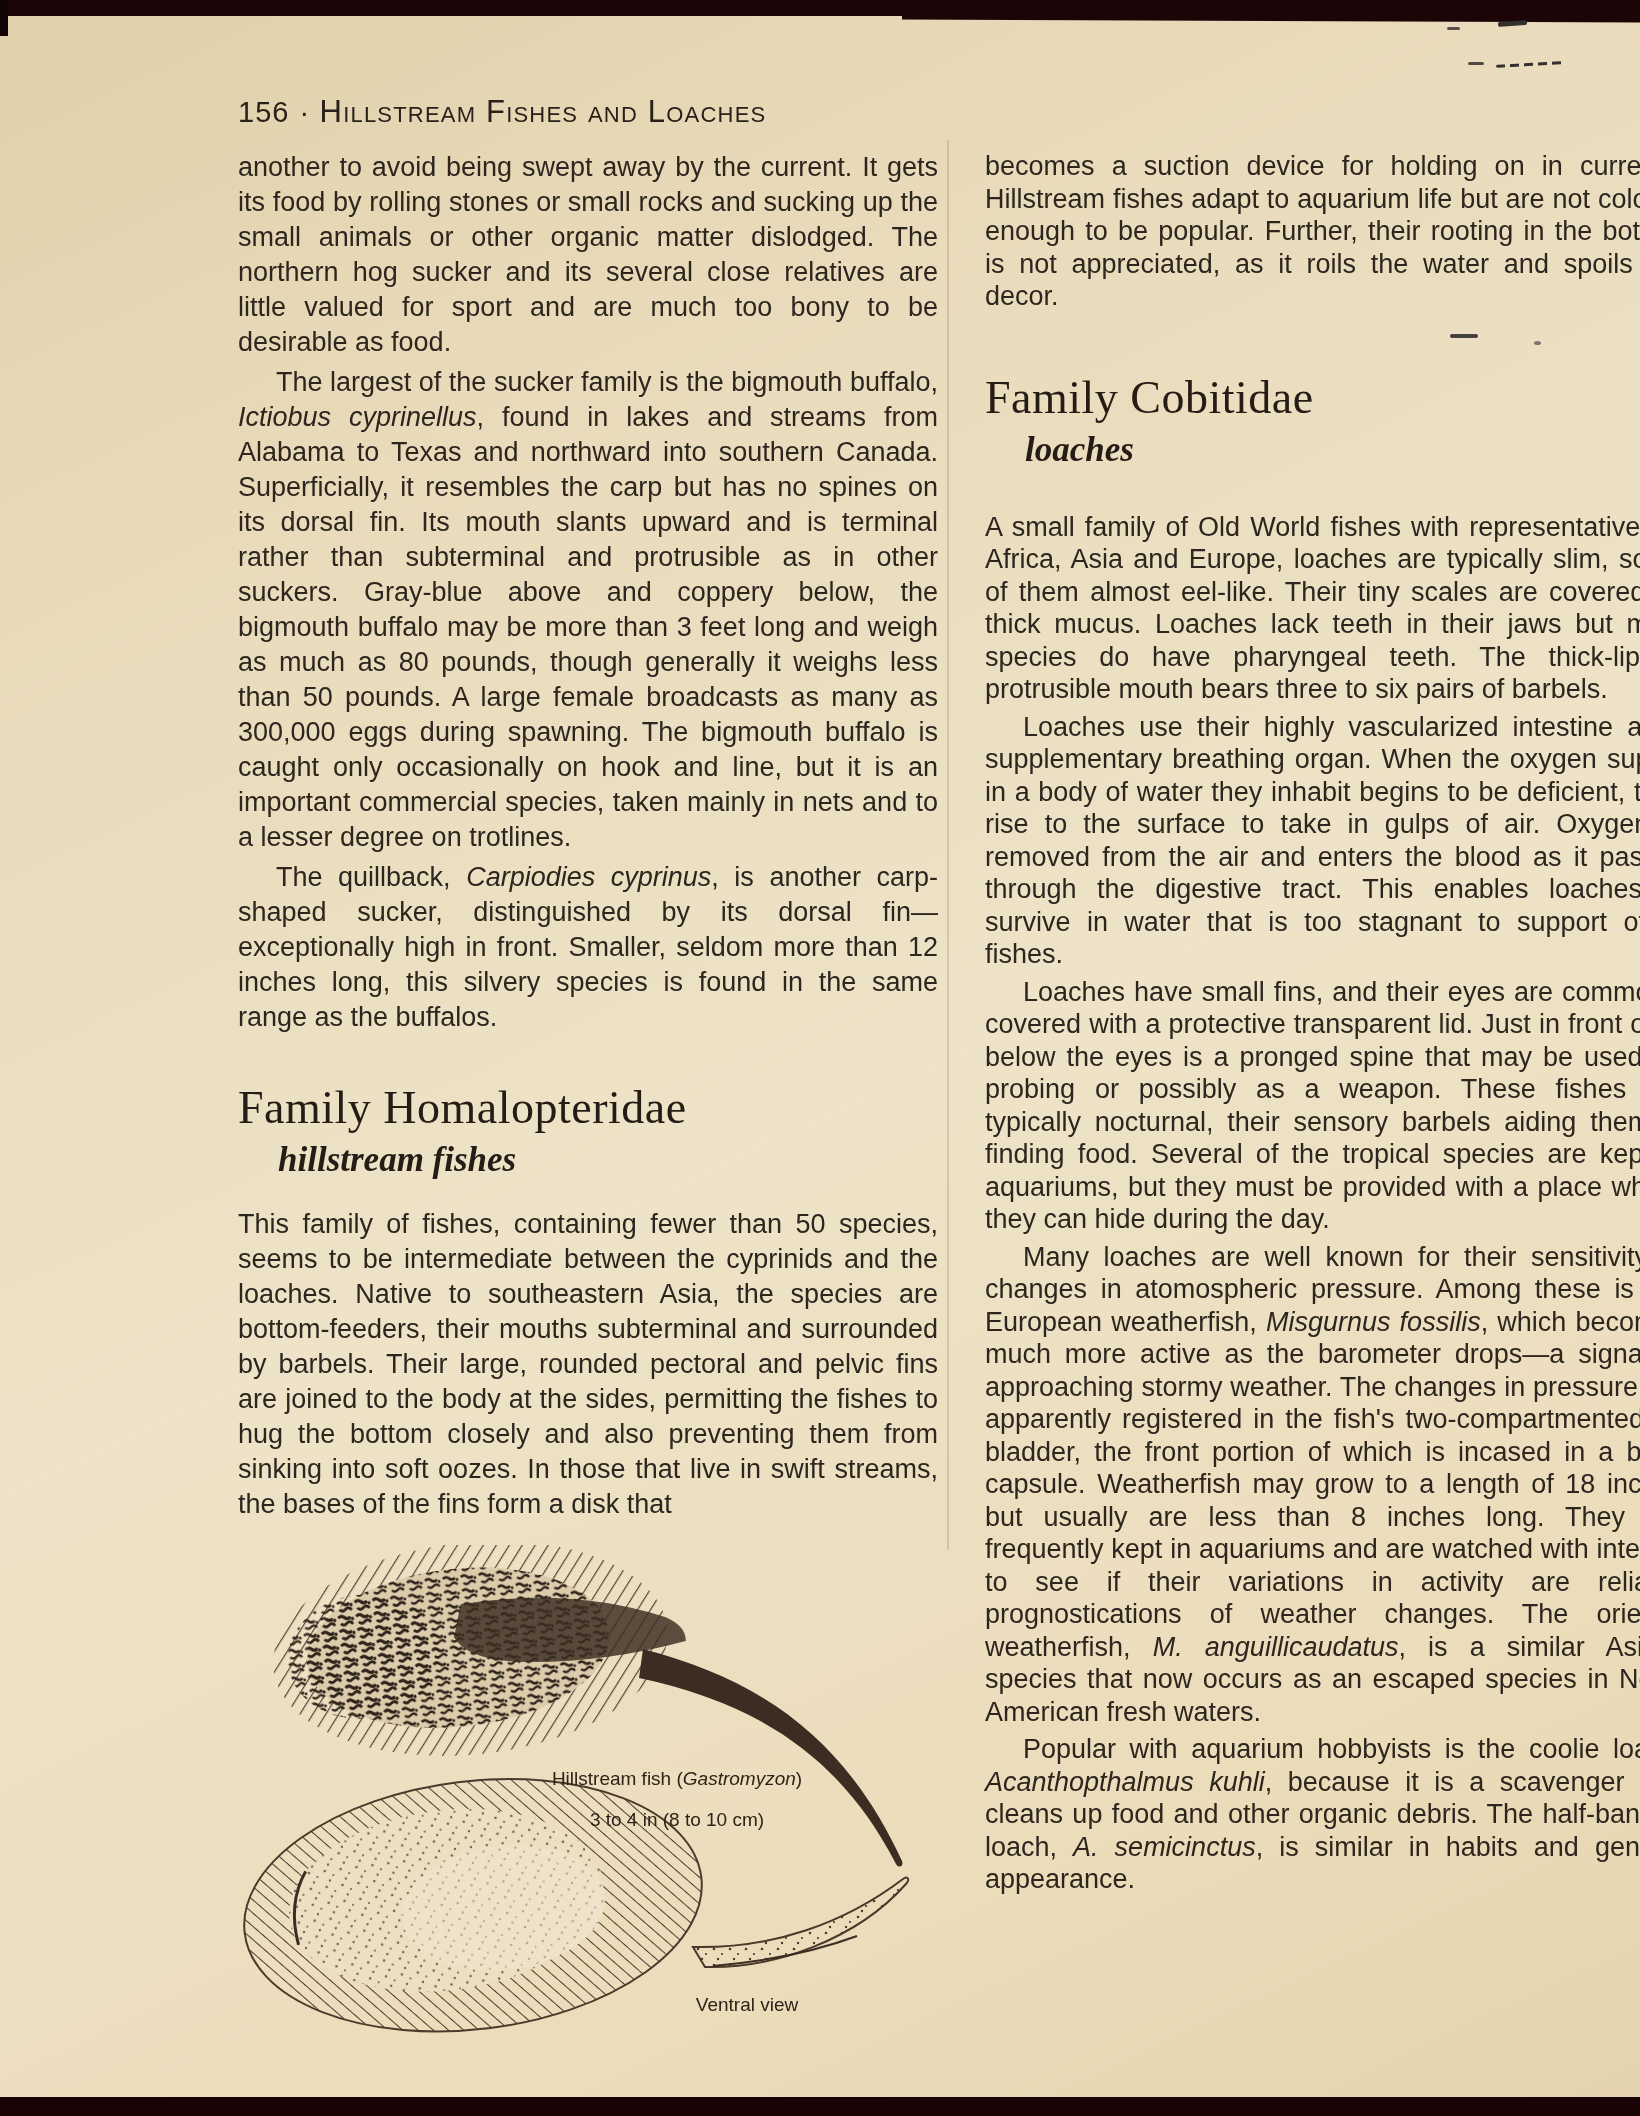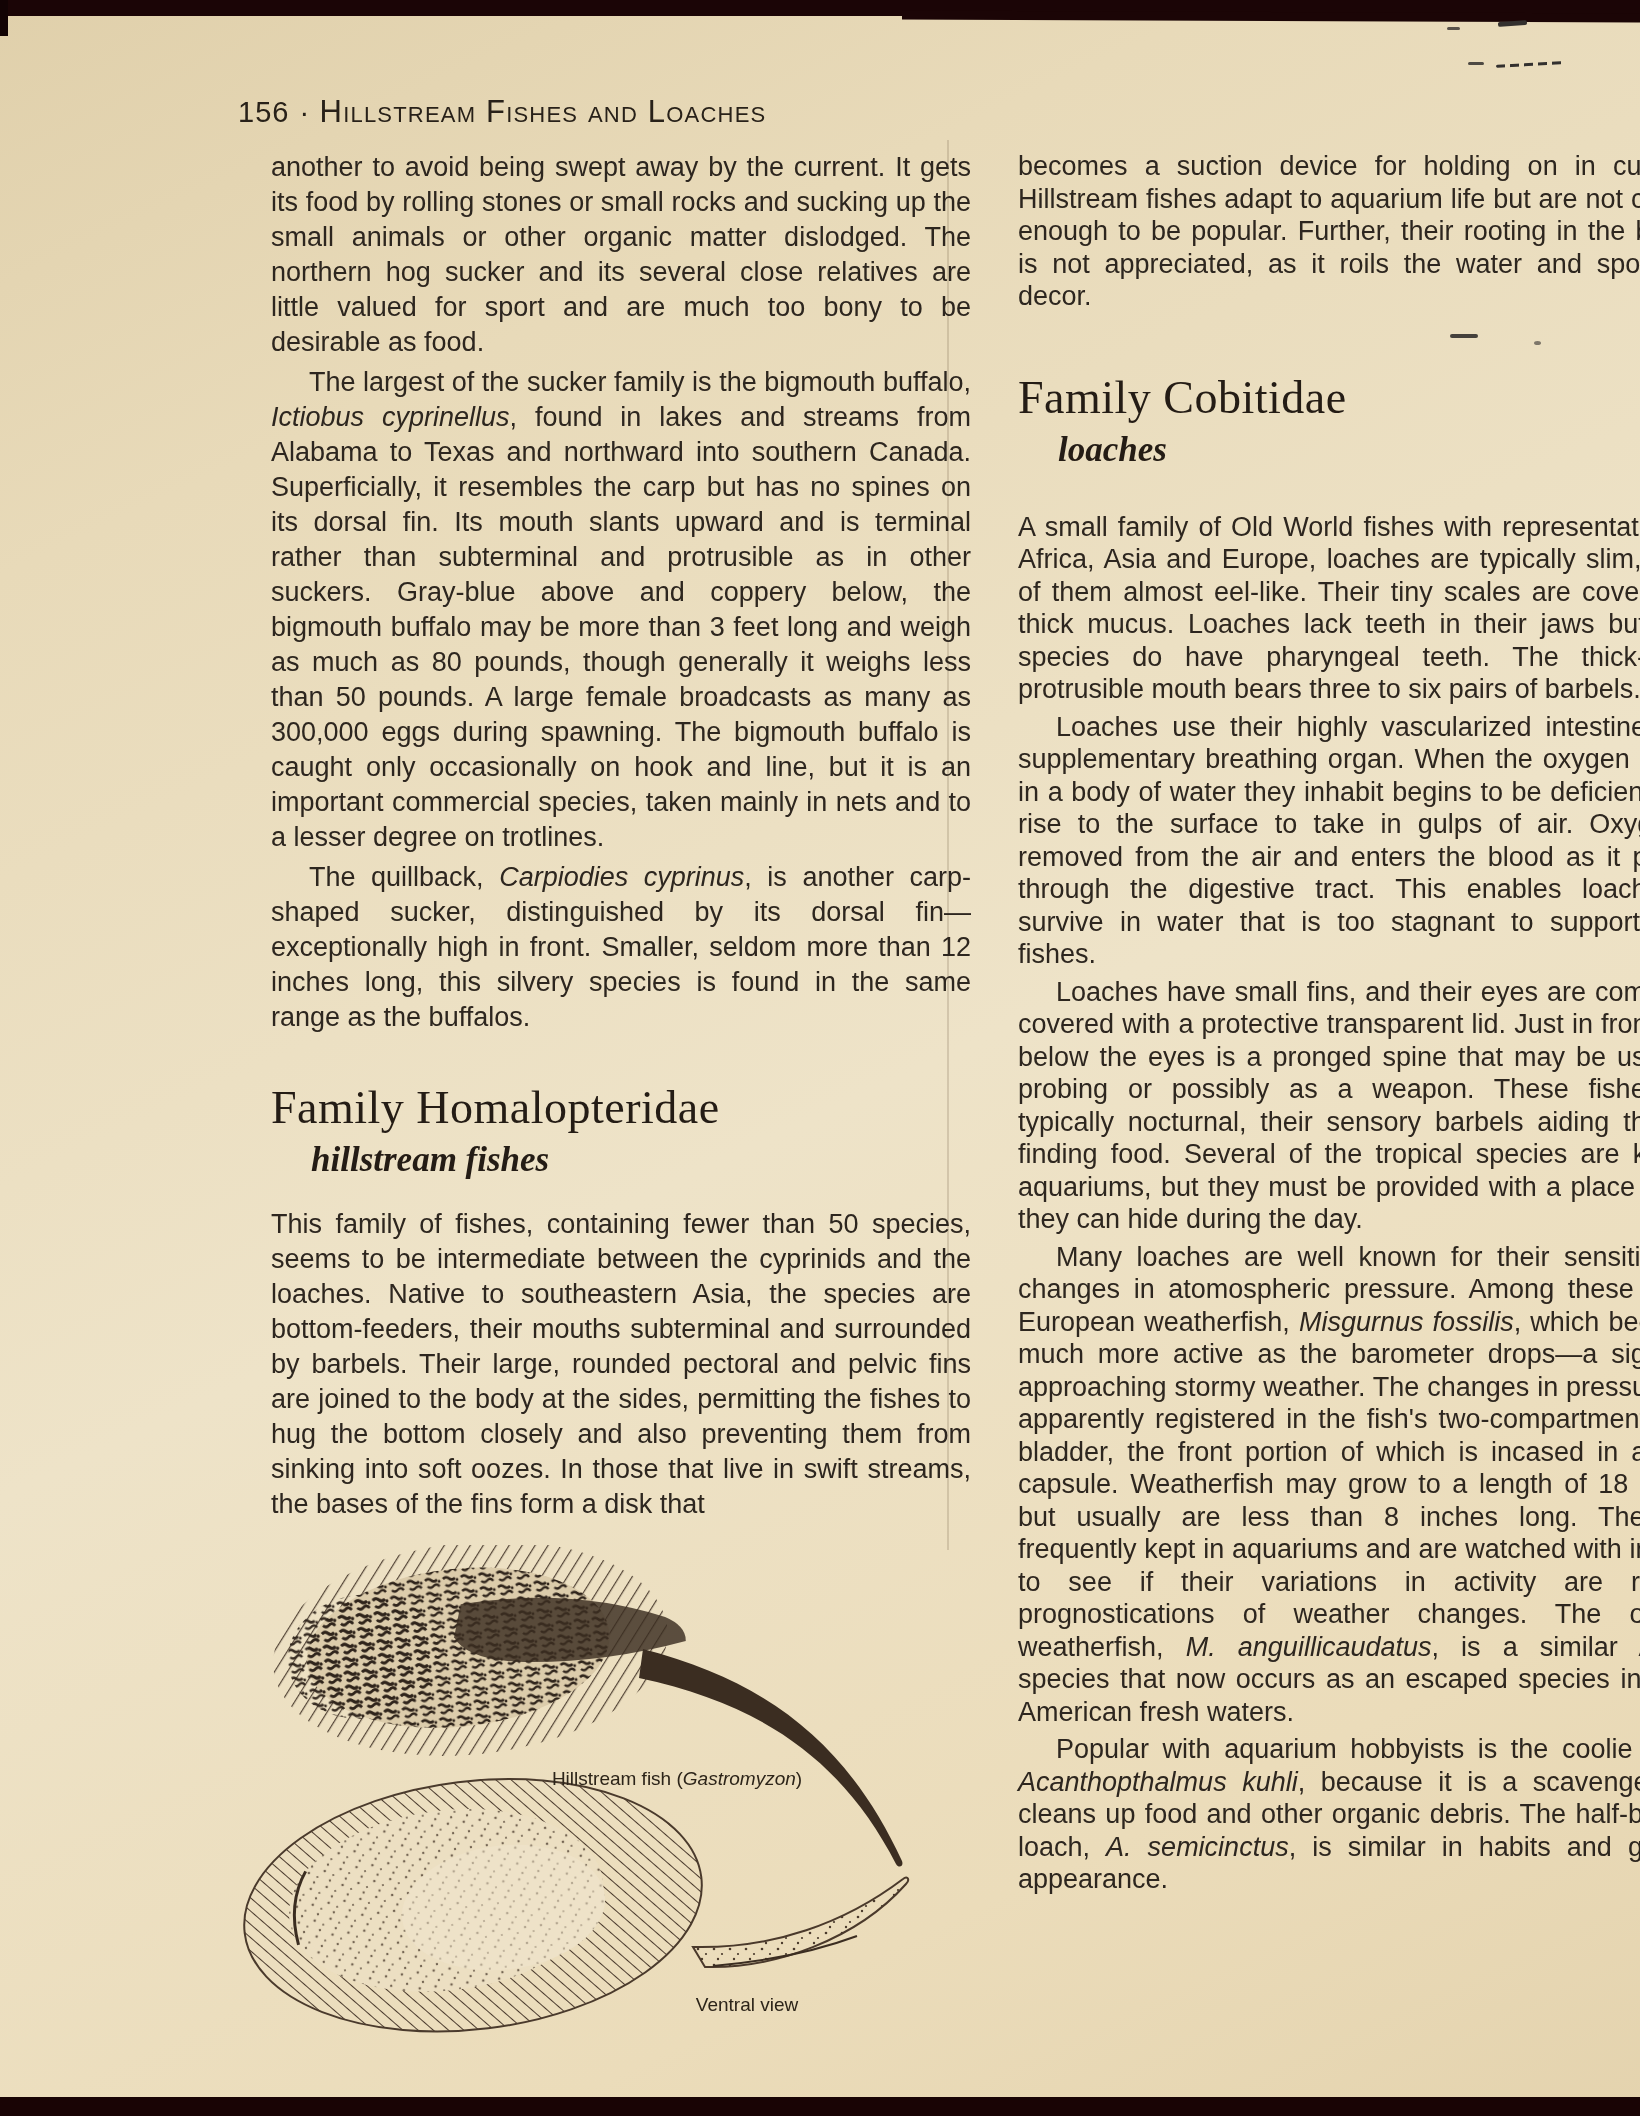--- a/index.html
+++ b/index.html
@@ -19,21 +19,21 @@
   .edge-bottom { position: absolute; left: 0; bottom: 0; width: 100%; height: 19px; background: #190405; }
   .edge-left-notch { position: absolute; left: 0; top: 0; width: 8px; height: 36px; background: #120304; }
 
   
   .running-head { position: absolute; left: 238px; top: 94px; font-size: 29px; color: #282119; letter-spacing: 0.5px; white-space: nowrap; }
   .running-head .pgnum { letter-spacing: 1px; }
   .running-head .sep { margin: 0 10px; }
   .running-head .title { font-variant: small-caps; letter-spacing: 1.2px; font-size: 31px; text-align: right; }
 
   
-  .col { position: absolute; top: 150px; width: 700px; font-size: 27px; text-align: justify; color: #2d261f; margin-left: 33px; }
+  .col { position: absolute; top: 150px; width: 700px; font-size: 27px; text-align: justify; color: #2d261f; }
   .col-left  { left: 238px; line-height: 35px; }
   .col-right { left: 985px; line-height: 32.5px; }
   .col p { margin: 0 0 5px 0; }
   p.indent { text-indent: 38px; }
   .it { font-style: italic; }
 
   .family-heading {
     font-family: "Liberation Serif", serif; font-weight: 400;
     font-size: 46px; line-height: 54px; letter-spacing: 0.5px;
     text-align: left; color: #241c15; margin: 46px 0 4px 0;
@@ -138,20 +138,21 @@
       <ellipse cx="288" cy="366" rx="102" ry="62" fill="#eee2c8"></ellipse>
       <ellipse cx="288" cy="366" rx="102" ry="62" fill="url(#speckle)" opacity="0.35"></ellipse>
       <path d="M96 306 Q74 336 80 378" stroke="#3b2d21" stroke-width="3" fill="none"></path>
     </g>
     <path d="M478 402 C 558 404, 630 378, 688 334 C 693 330, 695 335, 691 339 C 642 394, 560 424, 490 422 Z" fill="url(#speckle)" stroke="#4a392b" stroke-width="2"></path>
     <path d="M498 421 Q580 414 642 391" stroke="#3b2d21" stroke-width="2" fill="none"></path>
   </svg>
 
   <div class="caption caption-main">
     <div><span>Hillstream fish (</span><span class="it">Gastromyzon</span><span>)</span></div>
+    <div>3 to 4 in (8 to 10 cm)</div>
   </div>
   <div class="caption caption-ventral">Ventral view</div>
 
   <div class="pm pm1"></div>
   <div class="pm pm2"></div>
   <div class="pm pm3"></div>
   <div class="pm pm4"></div>
   <div class="pm pm5"></div>
   <div class="pm pm6"></div>
 

